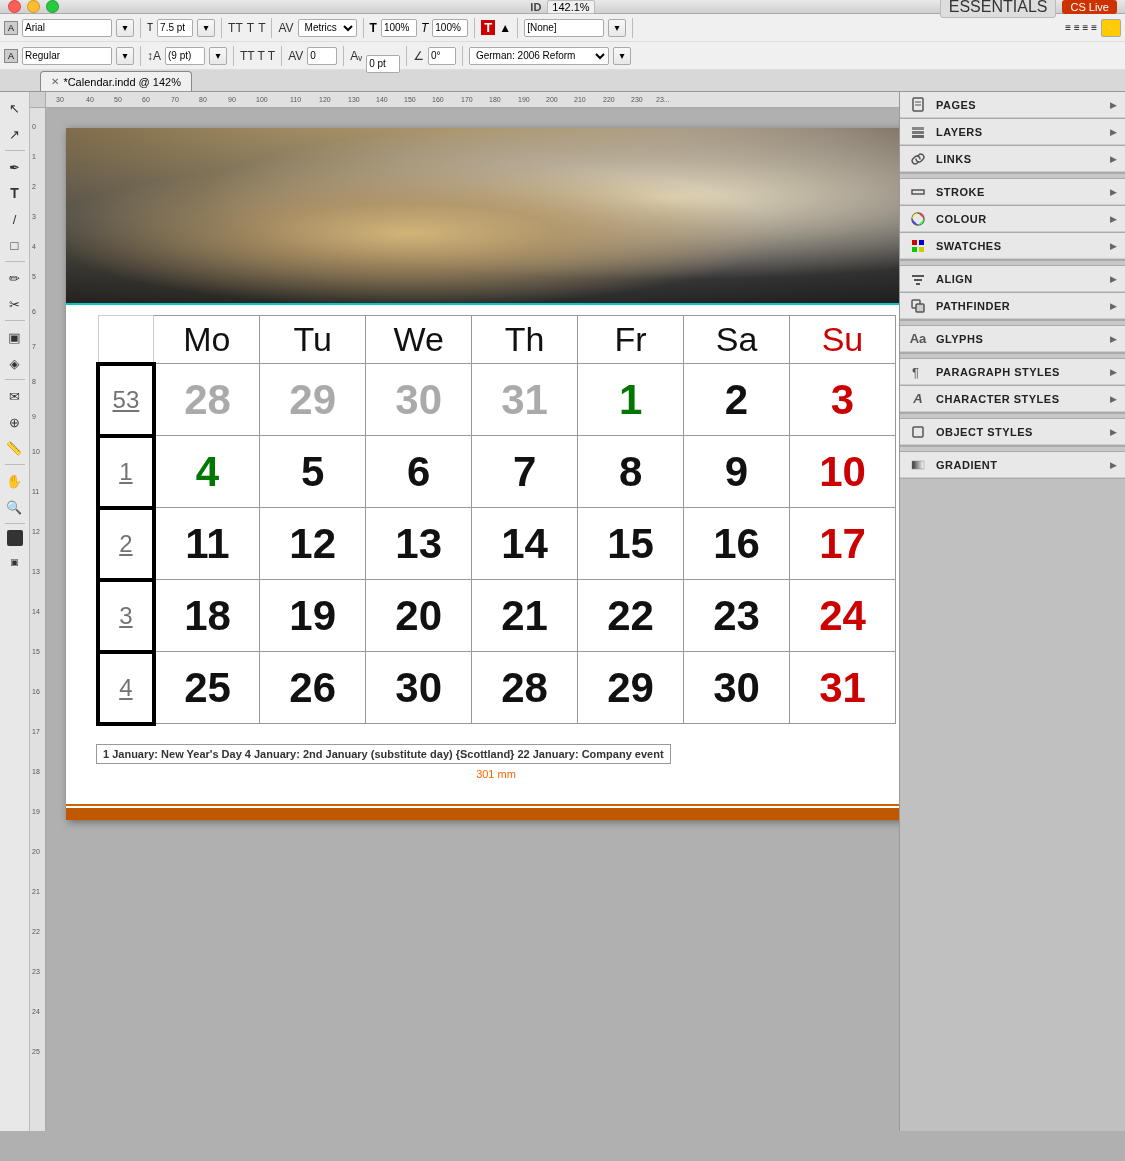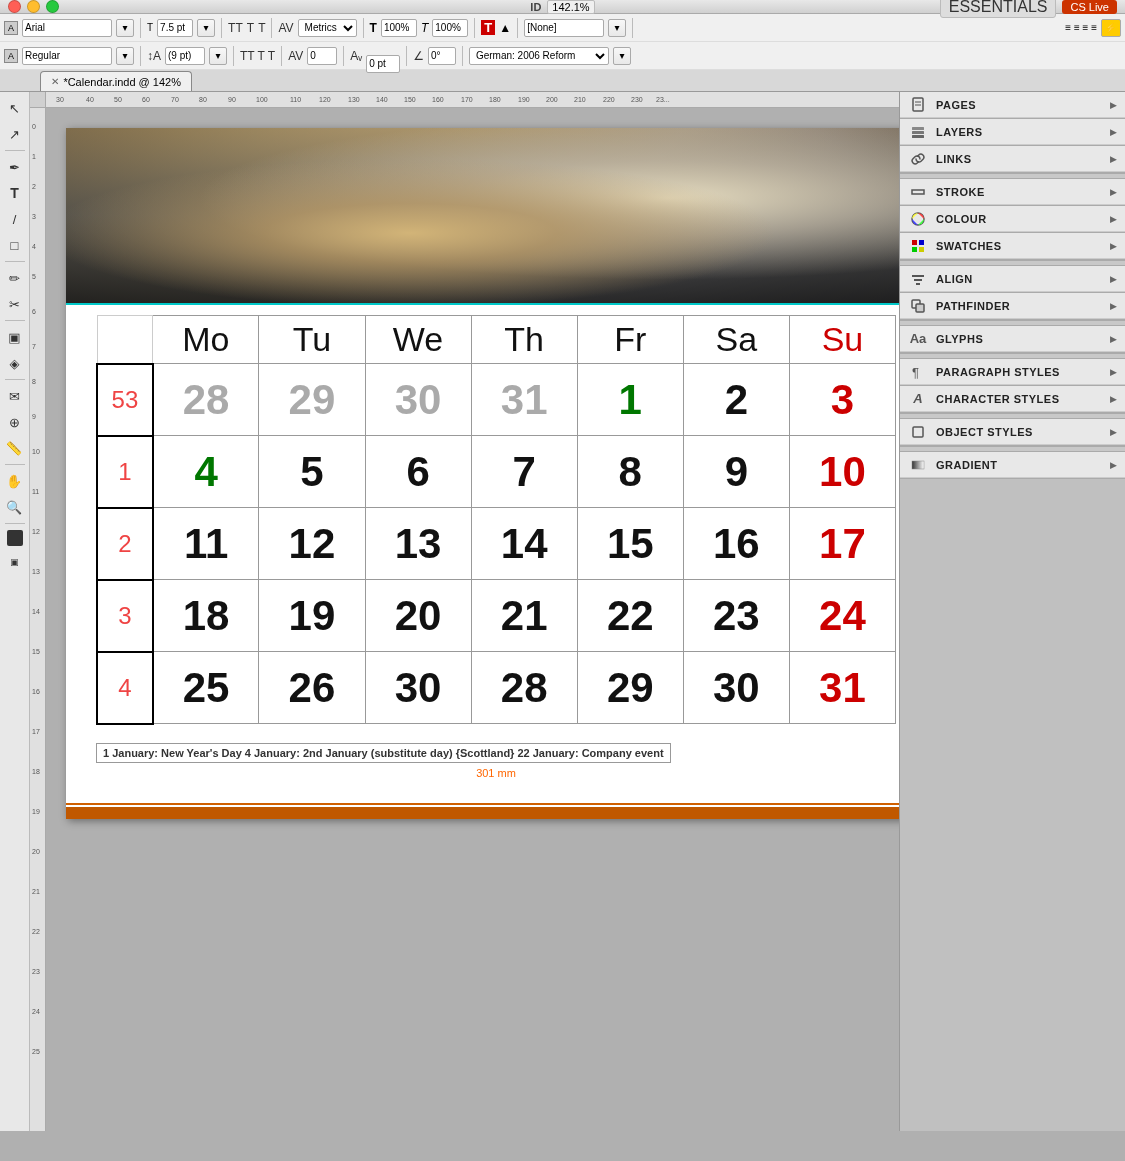--- a/index.html
+++ b/index.html
@@ -128,22 +128,22 @@
     }
     #cal-grid th.sunday { color: #cc0000; }
     #cal-grid td {
       font-size: 42px; font-weight: bold; font-family: Arial, sans-serif;
       color: #111; padding: 2px; height: 72px; width: 95px;
     }
     #cal-grid td.prev-month { color: #aaaaaa; }
     #cal-grid td.green-date { color: #007700; }
     #cal-grid td.sunday-date { color: #cc0000; }
     #cal-grid td.week-num {
-      font-size: 24px; color: #ef4444; font-weight: normal;
-      width: 50px; border: 2px solid #000000;
+      font-size: 24px; color: #737373; font-weight: normal;
+      width: 50px; border: 4px solid #000000; text-decoration: underline;
     }
 
     
     #notes-line {
       font-size: 11px; color: #333; margin-top: 8px;
       border: 1px solid #999; padding: 3px 6px; display: inline-block;
       font-family: Arial, sans-serif;
     }
     
     #measure-301 { color: #ff6600; font-size: 11px; text-align: center; margin-top: 4px; font-family: Arial; }

